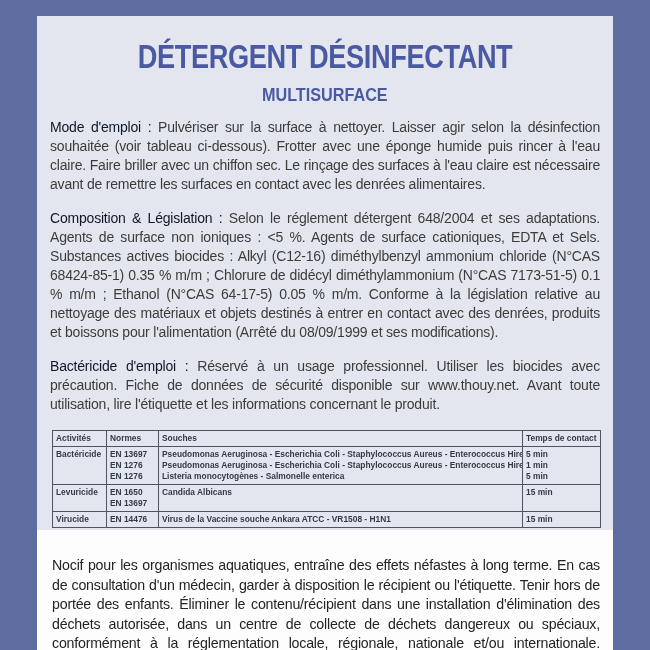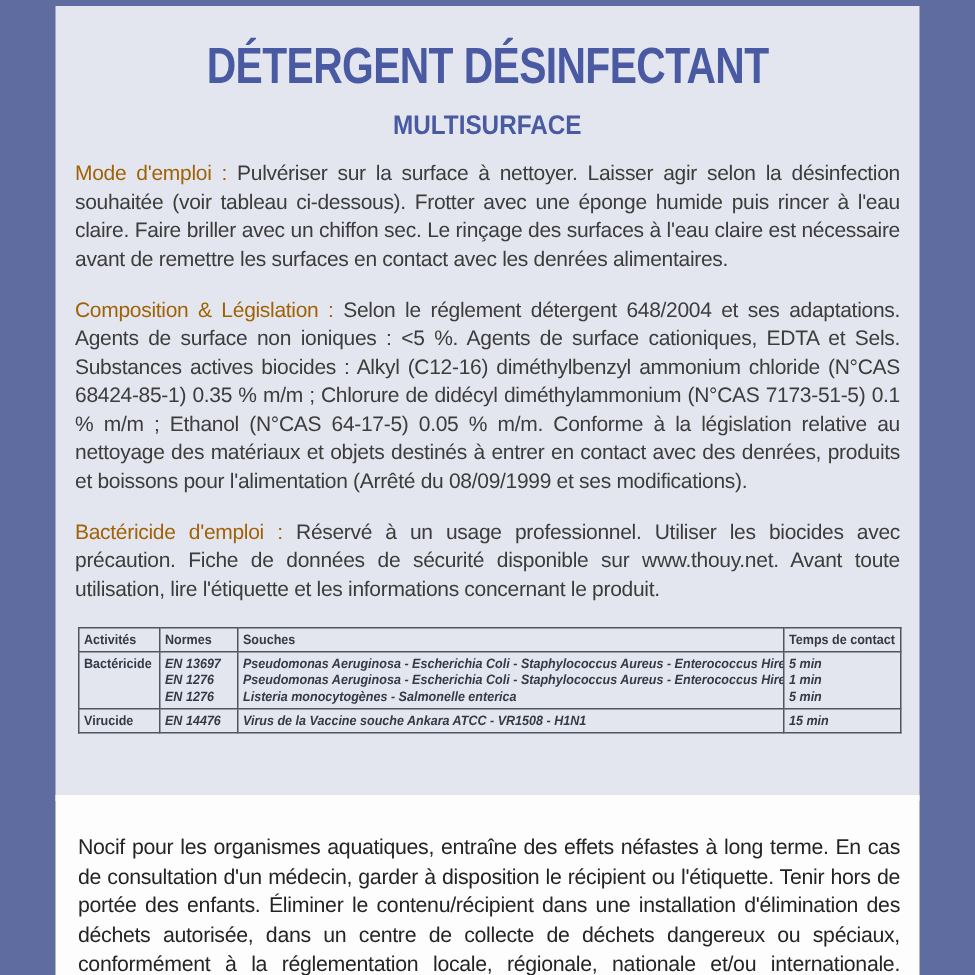--- a/index.html
+++ b/index.html
@@ -3,21 +3,21 @@
 <meta charset="utf-8">
 <style>
   html,body{margin:0;padding:0;background:#9aa2b8;}
   .label{
     position:relative;width:650px;height:650px;
     background:#5e6c9f;
     font-family:"Liberation Sans",sans-serif;
     overflow:hidden;
   }
   .inner{
-    position:absolute;left:37px;top:4px;width:576px;height:530px;
+    position:absolute;left:37px;top:16px;width:576px;height:530px;
     background:#e3e6ee;overflow:hidden;
   }
   .white-band{
     position:absolute;left:37px;top:530px;width:576px;height:120px;
     background:#fdfdfd;
   }
   .title{
     margin-top:23px;text-align:center;color:#4a5aa2;
     font-weight:700;font-size:34px;line-height:34px;
   }
@@ -26,32 +26,32 @@
     text-align:center;color:#4a5aa2;font-weight:700;
     font-size:18px;line-height:20px;margin-top:12px;
   }
   .subtitle .sq{display:inline-block;transform:scaleX(0.9);transform-origin:50% 50%;letter-spacing:0px;}
   .paras{padding:13px 13px 0 13px;}
   .para{
     text-align:justify;color:#3c3c3c;
     font-size:14px;line-height:19px;letter-spacing:-0.2px;
     margin:0 0 15px 0;
   }
-  .para .lbl{color:#a16207;}
+  .para .lbl{color:#0f172a;}
   .dtable{
     margin:16px 13px 0 15px;border-collapse:collapse;table-layout:fixed;
     width:548px;background:transparent;
   }
   .dtable td,.dtable th{
     border:1px solid #50545e;vertical-align:top;
     font-size:9px;line-height:11px;font-weight:700;color:#333a47;
     padding:2px 3px;text-align:left;overflow:hidden;
   }
   .dtable .cond{display:inline-block;transform:scaleX(0.93);transform-origin:0 50%;white-space:nowrap;}
-  .cellline{white-space:nowrap;font-style:italic;}
+  .cellline{white-space:nowrap;}
   .footer-text{
     padding:12px 13px 0 15px;text-align:justify;color:#242424;
     font-size:14.2px;line-height:19.5px;letter-spacing:-0.2px;
   }
 </style>
 </head>
 <body>
 
 <div class="label">
   <div class="inner">
@@ -97,20 +97,33 @@
           <div class="cellline"><span class="cond">Pseudomonas Aeruginosa - Escherichia Coli - Staphylococcus Aureus - Enterococcus Hirea</span></div>
           <div class="cellline"><span class="cond">Listeria monocytogènes - Salmonelle enterica</span></div>
         </td>
         <td>
           <div class="cellline"><span class="cond">5 min</span></div>
           <div class="cellline"><span class="cond">1 min</span></div>
           <div class="cellline"><span class="cond">5 min</span></div>
         </td>
       </tr>
       <tr>
+        <td><span class="cond">Levuricide</span></td>
+        <td>
+          <div class="cellline"><span class="cond">EN 1650</span></div>
+          <div class="cellline"><span class="cond">EN 13697</span></div>
+        </td>
+        <td>
+          <div class="cellline"><span class="cond">Candida Albicans</span></div>
+        </td>
+        <td>
+          <div class="cellline"><span class="cond">15 min</span></div>
+        </td>
+      </tr>
+      <tr>
         <td><span class="cond">Virucide</span></td>
         <td>
           <div class="cellline"><span class="cond">EN 14476</span></div>
         </td>
         <td>
           <div class="cellline"><span class="cond">Virus de la Vaccine souche Ankara ATCC - VR1508 - H1N1</span></div>
         </td>
         <td>
           <div class="cellline"><span class="cond">15 min</span></div>
         </td>

